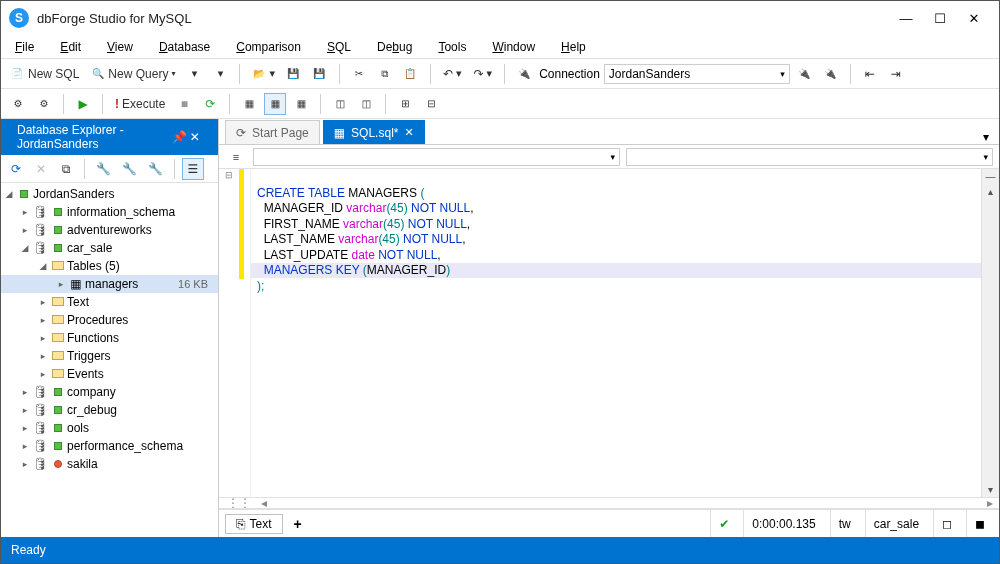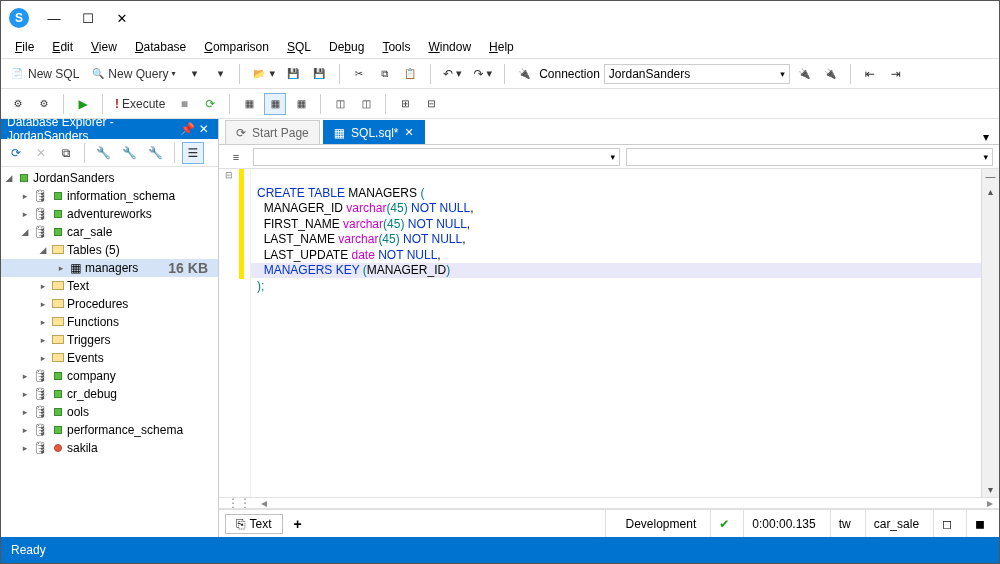--- a/index.html
+++ b/index.html
@@ -1,47 +1,47 @@
 <!DOCTYPE html>
 <html><head>
 <meta charset="utf-8">
 <style>
 * { margin: 0; padding: 0; box-sizing: border-box; font-family: "Segoe UI", Tahoma, sans-serif; font-size: 12px; }
 body { width: 1000px; height: 564px; background: #fff; display: flex; flex-direction: column; border: 1px solid #555; overflow: hidden; }
 .titlebar { height: 34px; display: flex; align-items: center; padding: 0 8px; background: #fff; }
 .titlebar .logo { width: 20px; height: 20px; background: #2196F3; border-radius: 50%; color: #fff; display: flex; align-items: center; justify-content: center; font-weight: bold; font-size: 12px; margin-right: 8px; }
 .titlebar .title { flex: 1; font-size: 13px; color: #222; }
 .titlebar .winbtn { width: 34px; height: 28px; display: flex; align-items: center; justify-content: center; font-size: 13px; color: #000; }
-.menubar { height: 24px; display: flex; align-items: center; padding: 0 6px; gap: 2px; border-bottom: 1px solid #e0e0e0; }
+.menubar { height: 24px; display: flex; align-items: center; padding: 0 6px; gap: 10px; border-bottom: 1px solid #e0e0e0; }
 .menubar .menuitem { padding: 3px 8px; color: #000; cursor: default; }
 .menubar .menuitem .uline { text-decoration: underline; }
 .toolbar { height: 30px; display: flex; align-items: center; padding: 0 6px; gap: 4px; border-bottom: 1px solid #e0e0e0; }
 .toolbar2 { height: 30px; display: flex; align-items: center; padding: 0 6px; gap: 4px; border-bottom: 1px solid #e0e0e0; }
 .tbbtn { height: 22px; min-width: 22px; padding: 0 3px; display: flex; align-items: center; justify-content: center; border: 1px solid transparent; color: #333; font-size: 11px; gap: 3px; cursor: default; }
 .tbsep { width: 1px; height: 20px; background: #d0d0d0; margin: 0 4px; }
 .tbdropdown { width: 186px; height: 20px; border: 1px solid #ccc; background: #fff; display: flex; align-items: center; padding: 0 4px; font-size: 11px; }
 .tbdropdown .arrow { margin-left: auto; font-size: 9px; }
 .tbicon { display: inline-flex; width: 14px; height: 14px; align-items: center; justify-content: center; font-size: 10px; }
 .mainarea { flex: 1; display: flex; min-height: 0; }
 .sidebar { width: 218px; display: flex; flex-direction: column; border-right: 1px solid #ccc; }
-.side-title { height: 20px; background: #0073d1; color: #fff; display: flex; align-items: center; padding: 0 6px; font-size: 11px; }
+.side-title { height: 36px; background: #0073d1; color: #fff; display: flex; align-items: center; padding: 0 16px; font-size: 11px; }
 .side-title .spacer { flex: 1; }
 .side-title .pin, .side-title .close { width: 18px; text-align: center; }
 .side-toolbar { height: 28px; border-bottom: 1px solid #e0e0e0; display: flex; align-items: center; gap: 3px; padding: 0 4px; }
 .tree { flex: 1; overflow: auto; padding: 2px 0; }
 .tree-row { display: flex; align-items: center; height: 18px; padding-right: 4px; white-space: nowrap; cursor: default; }
 .tree-row.sel { background: #d4e4f6; }
 .tree-row .expander { width: 12px; text-align: center; color: #666; font-size: 9px; }
 .tree-row .icon { width: 18px; text-align: center; font-size: 12px; }
 .tree-row .green { display: inline-block; width: 8px; height: 8px; background: #5abf41; border: 1px solid #3a8b2f; }
 .tree-row .red { display: inline-block; width: 8px; height: 8px; background: #e55a3c; border: 1px solid #b5482f; border-radius: 50%; }
 .tree-row .folder { display: inline-block; width: 12px; height: 9px; background: #ffe39b; border: 1px solid #bda755; }
 .tree-row .db { color: #555; }
 .tree-row .label { flex: 1; font-size: 12px; }
-.tree-row .size { color: #666; font-size: 14px; padding-right: 6px; font-weight: bold; }
+.tree-row .size { color: #666; font-size: 11px; padding-right: 6px; }
 .content { flex: 1; display: flex; flex-direction: column; min-width: 0; }
 .tabstrip { height: 26px; display: flex; align-items: flex-end; background: #fff; border-bottom: 1px solid #ccc; padding-left: 6px; gap: 3px; }
 .tab { height: 24px; display: flex; align-items: center; padding: 0 10px; border: 1px solid #ccc; border-bottom: none; font-size: 12px; gap: 6px; background: #f4f4f4; color: #666; }
 .tab.active { background: #0073d1; color: #fff; border-color: #0073d1; }
 .tab .close-x { font-size: 11px; }
 .tabstrip .tabmenu { margin-left: auto; padding: 0 10px; }
 .doc-toolbar { height: 24px; border-bottom: 1px solid #e0e0e0; display: flex; align-items: center; gap: 6px; padding: 0 6px; }
 .combo { flex: 1; height: 18px; border: 1px solid #ccc; background: #fff; display: flex; align-items: center; padding: 0 4px; font-size: 11px; }
 .combo .arrow { margin-left: auto; font-size: 9px; }
 .editor { flex: 1; display: flex; min-height: 0; font-family: Consolas, "Courier New", monospace; font-size: 13px; position: relative; }
@@ -60,20 +60,21 @@
 .status-strip .cell:first-child { border-left: none; }
 .texttab { border: 1px solid #c0c0c0; padding: 2px 10px; display: flex; gap: 4px; align-items: center; }
 .plus { width: 18px; text-align: center; font-size: 14px; font-weight: bold; }
 .footer { height: 26px; background: #0073d1; color: #fff; display: flex; align-items: center; padding: 0 10px; font-size: 12px; }
 </style>
 </head>
 <body>
 
 <div class="titlebar">
   <div class="logo">S</div>
+  <div class="title">dbForge Studio for MySQL</div>
   <div class="winbtn">—</div>
   <div class="winbtn">☐</div>
   <div class="winbtn">✕</div>
 </div>
 
 <div class="menubar">
   <div class="menuitem"><span class="uline">F</span>ile</div>
   <div class="menuitem"><span class="uline">E</span>dit</div>
   <div class="menuitem"><span class="uline">V</span>iew</div>
   <div class="menuitem"><span class="uline">D</span>atabase</div>
@@ -368,24 +369,20 @@
       <span style="margin-right:6px;">▸</span>
     </div>
     <div class="status-strip">
       <div class="texttab">
           <span>⎘</span>
           <span>Text</span>
         </div>
       <div class="plus">+</div>
       <div style="flex:1;"></div>
       <div class="cell">
-          <span class="green" style="display:inline-block;width:8px;height:8px;"></span>
-          <span>Development</span>
-        </div>
-      <div class="cell">
           <span style="color:#1a9e1a;">✔</span>
         </div>
       <div class="cell">0:00:00.135</div>
       <div class="cell">tw</div>
       <div class="cell">car_sale</div>
       <div class="cell">◻</div>
       <div class="cell">◼</div>
     </div>
   </div>
 </div>

